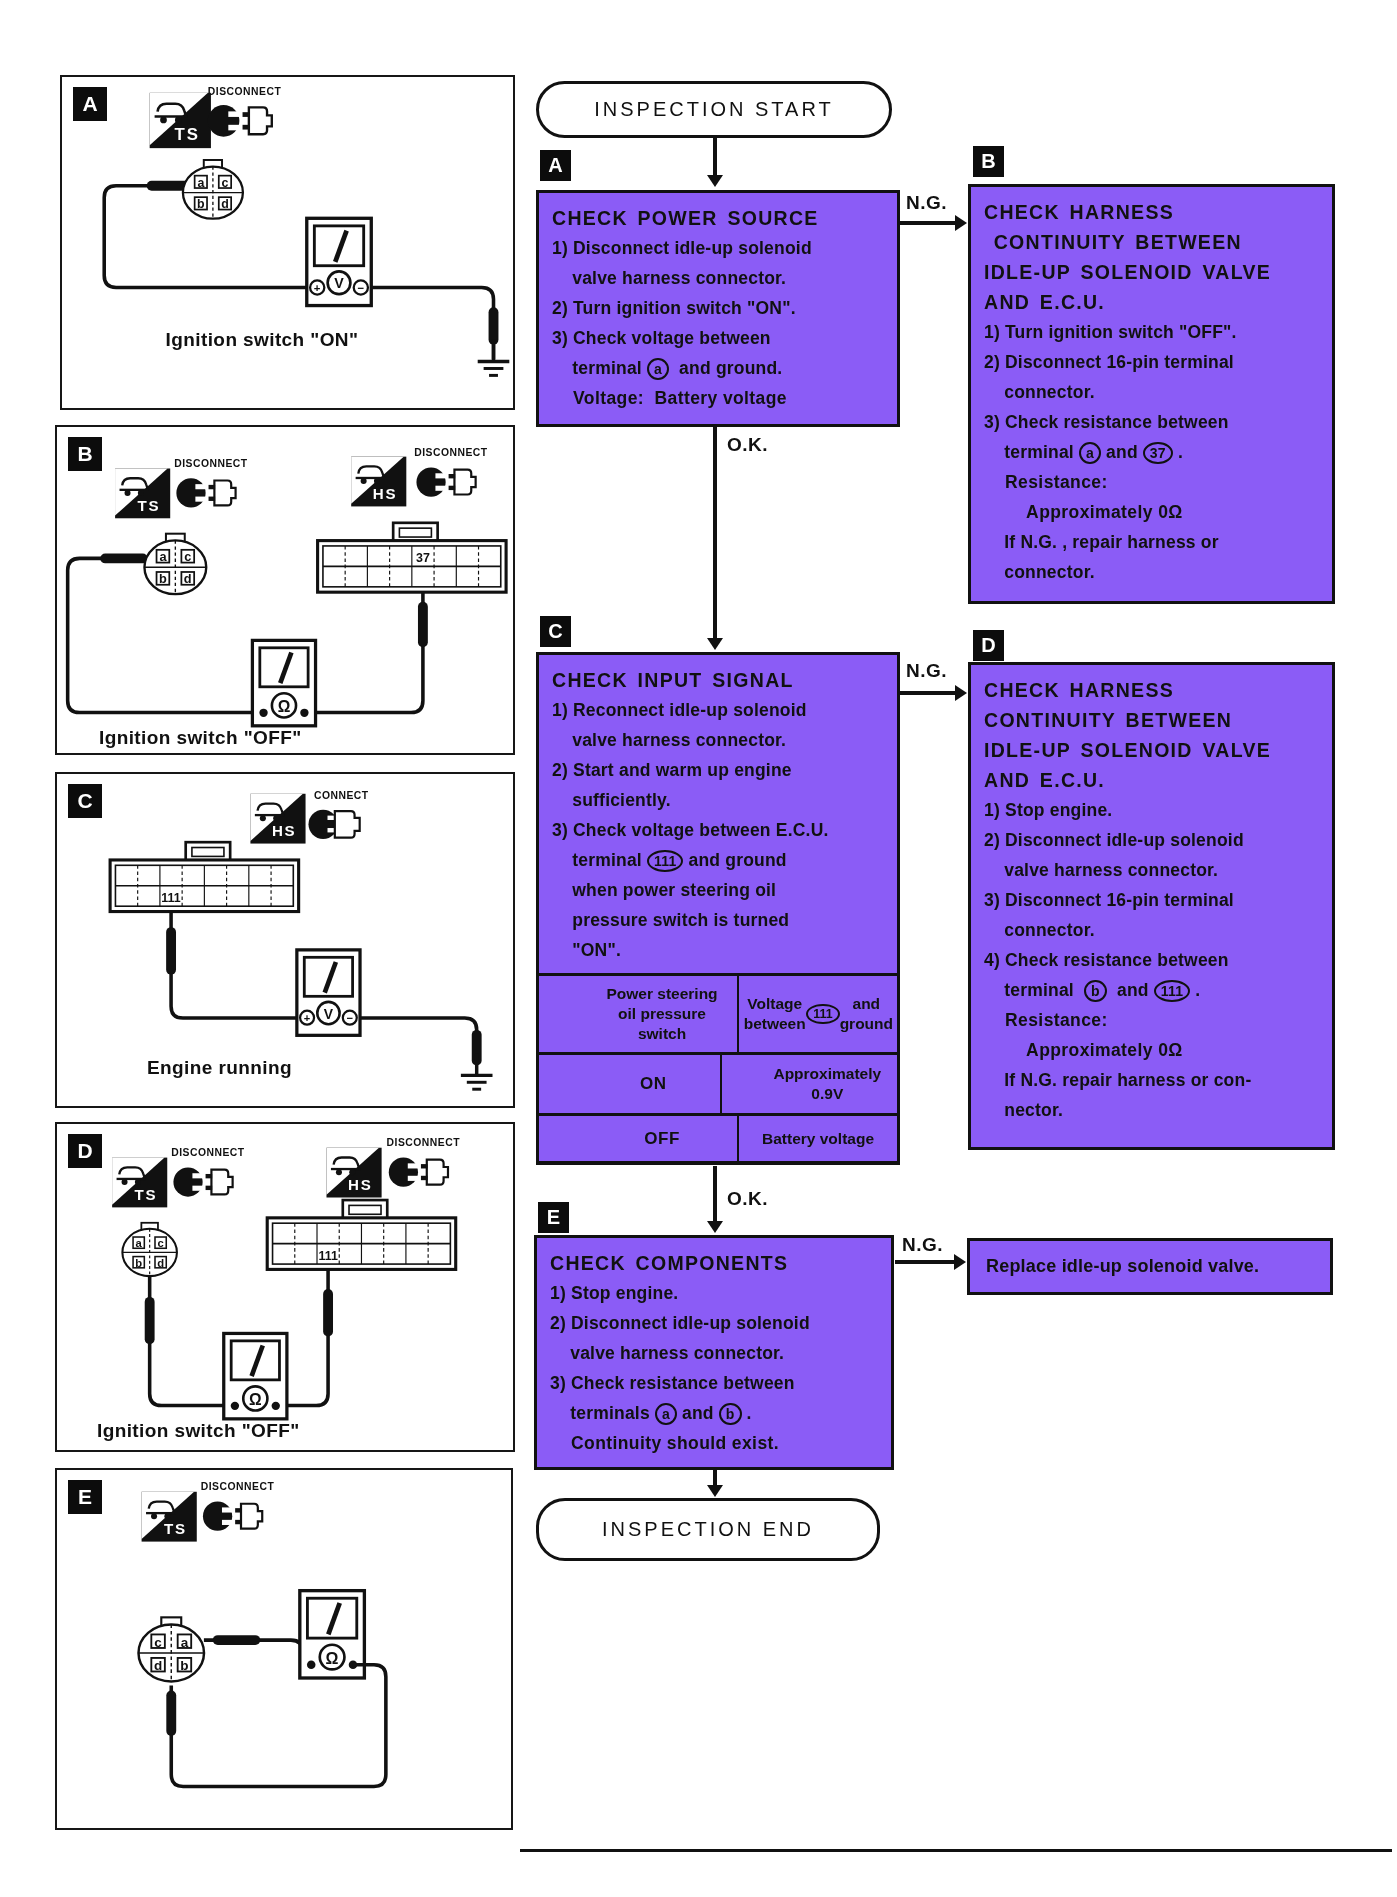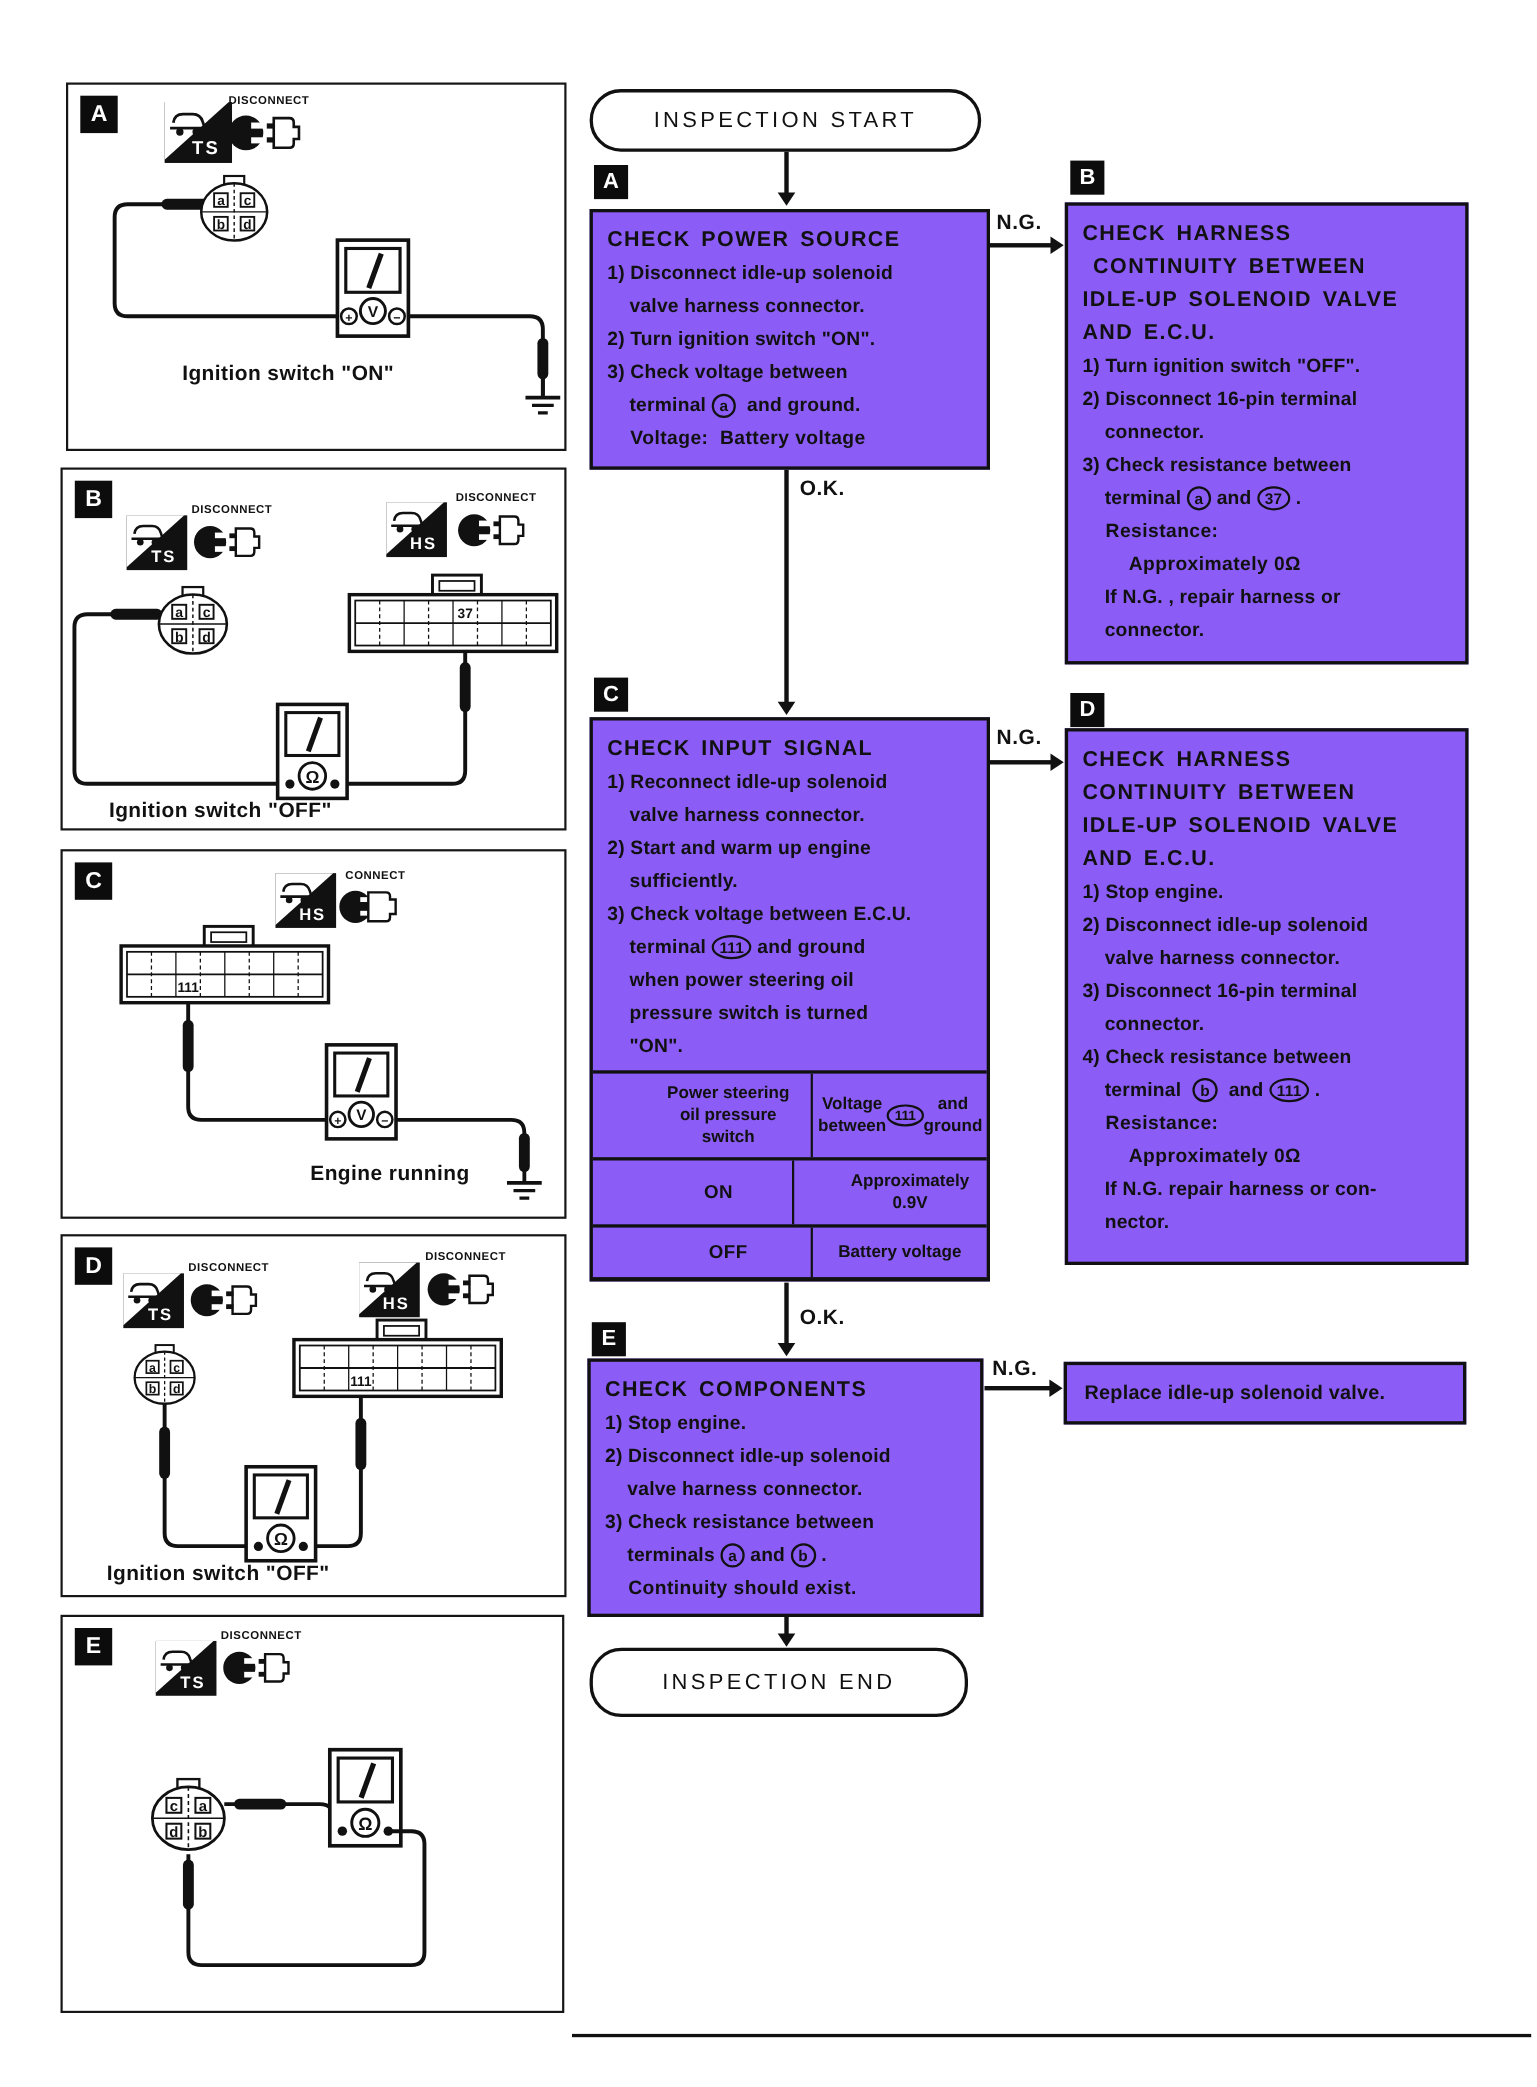--- a/index.html
+++ b/index.html
@@ -233,21 +233,21 @@
       <g transform="translate(242,178) scale(0.94)">
           <use href="#meter-v"></use>
         </g>
       <path d="M 306 247 H 412 Q 424 247 424 259 V 290" fill="none" stroke="#111" stroke-width="3.6"></path>
       <line x1="424" y1="264" x2="424" y2="290" stroke="#111" stroke-width="10" stroke-linecap="round"></line>
       <g transform="translate(424,305)">
           <use href="#gnd"></use>
         </g>
     </svg>
     <div class="dtag">C</div>
-    <div class="caption" style="top:283px; left:90px; width:280px; text-align:right">Engine running</div>
+    <div class="caption" style="top:283px; left:90px; width:280px; text-align:left">Engine running</div>
   </section>
 
   <section class="dbox" style="left:55px; top:1122px; width:460px; height:330px">
     <svg class="dsvg" viewBox="0 0 460 330">
       <g transform="translate(55,34) scale(0.9)">
           <use href="#tool-ts"></use>
         </g>
       <text x="152" y="32" font-family="Liberation Sans, sans-serif" font-size="10.5" font-weight="bold" text-anchor="middle" fill="#111" letter-spacing=".5">DISCONNECT</text>
       <g transform="translate(120,38) scale(0.74)">
           <use href="#plug-disc"></use>

